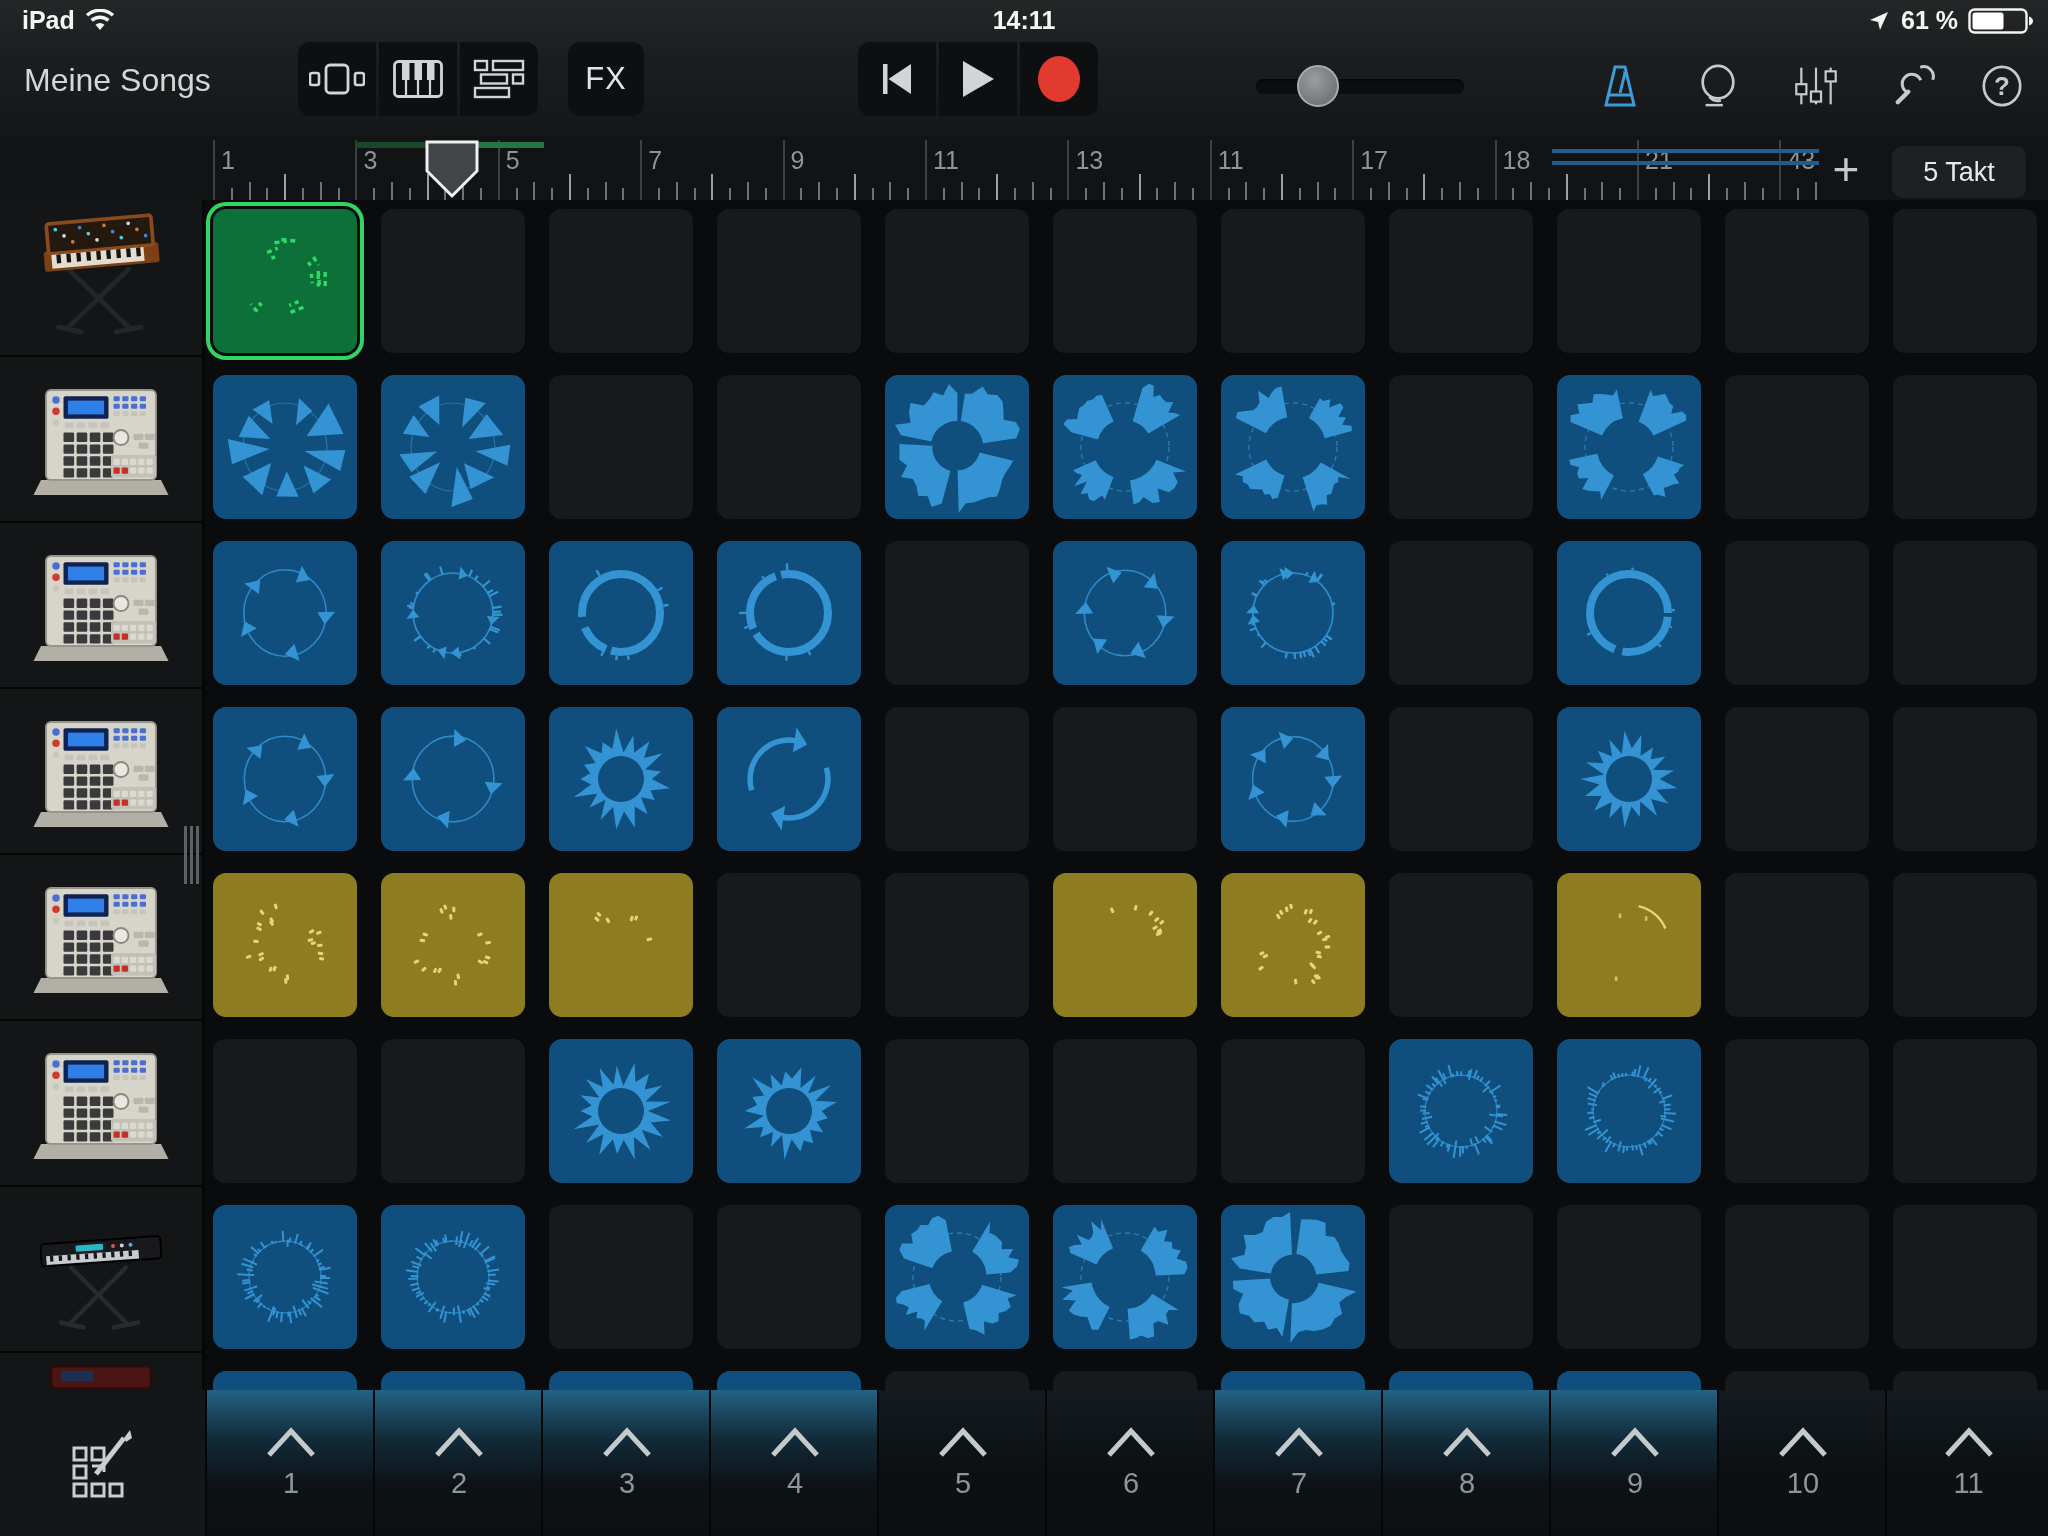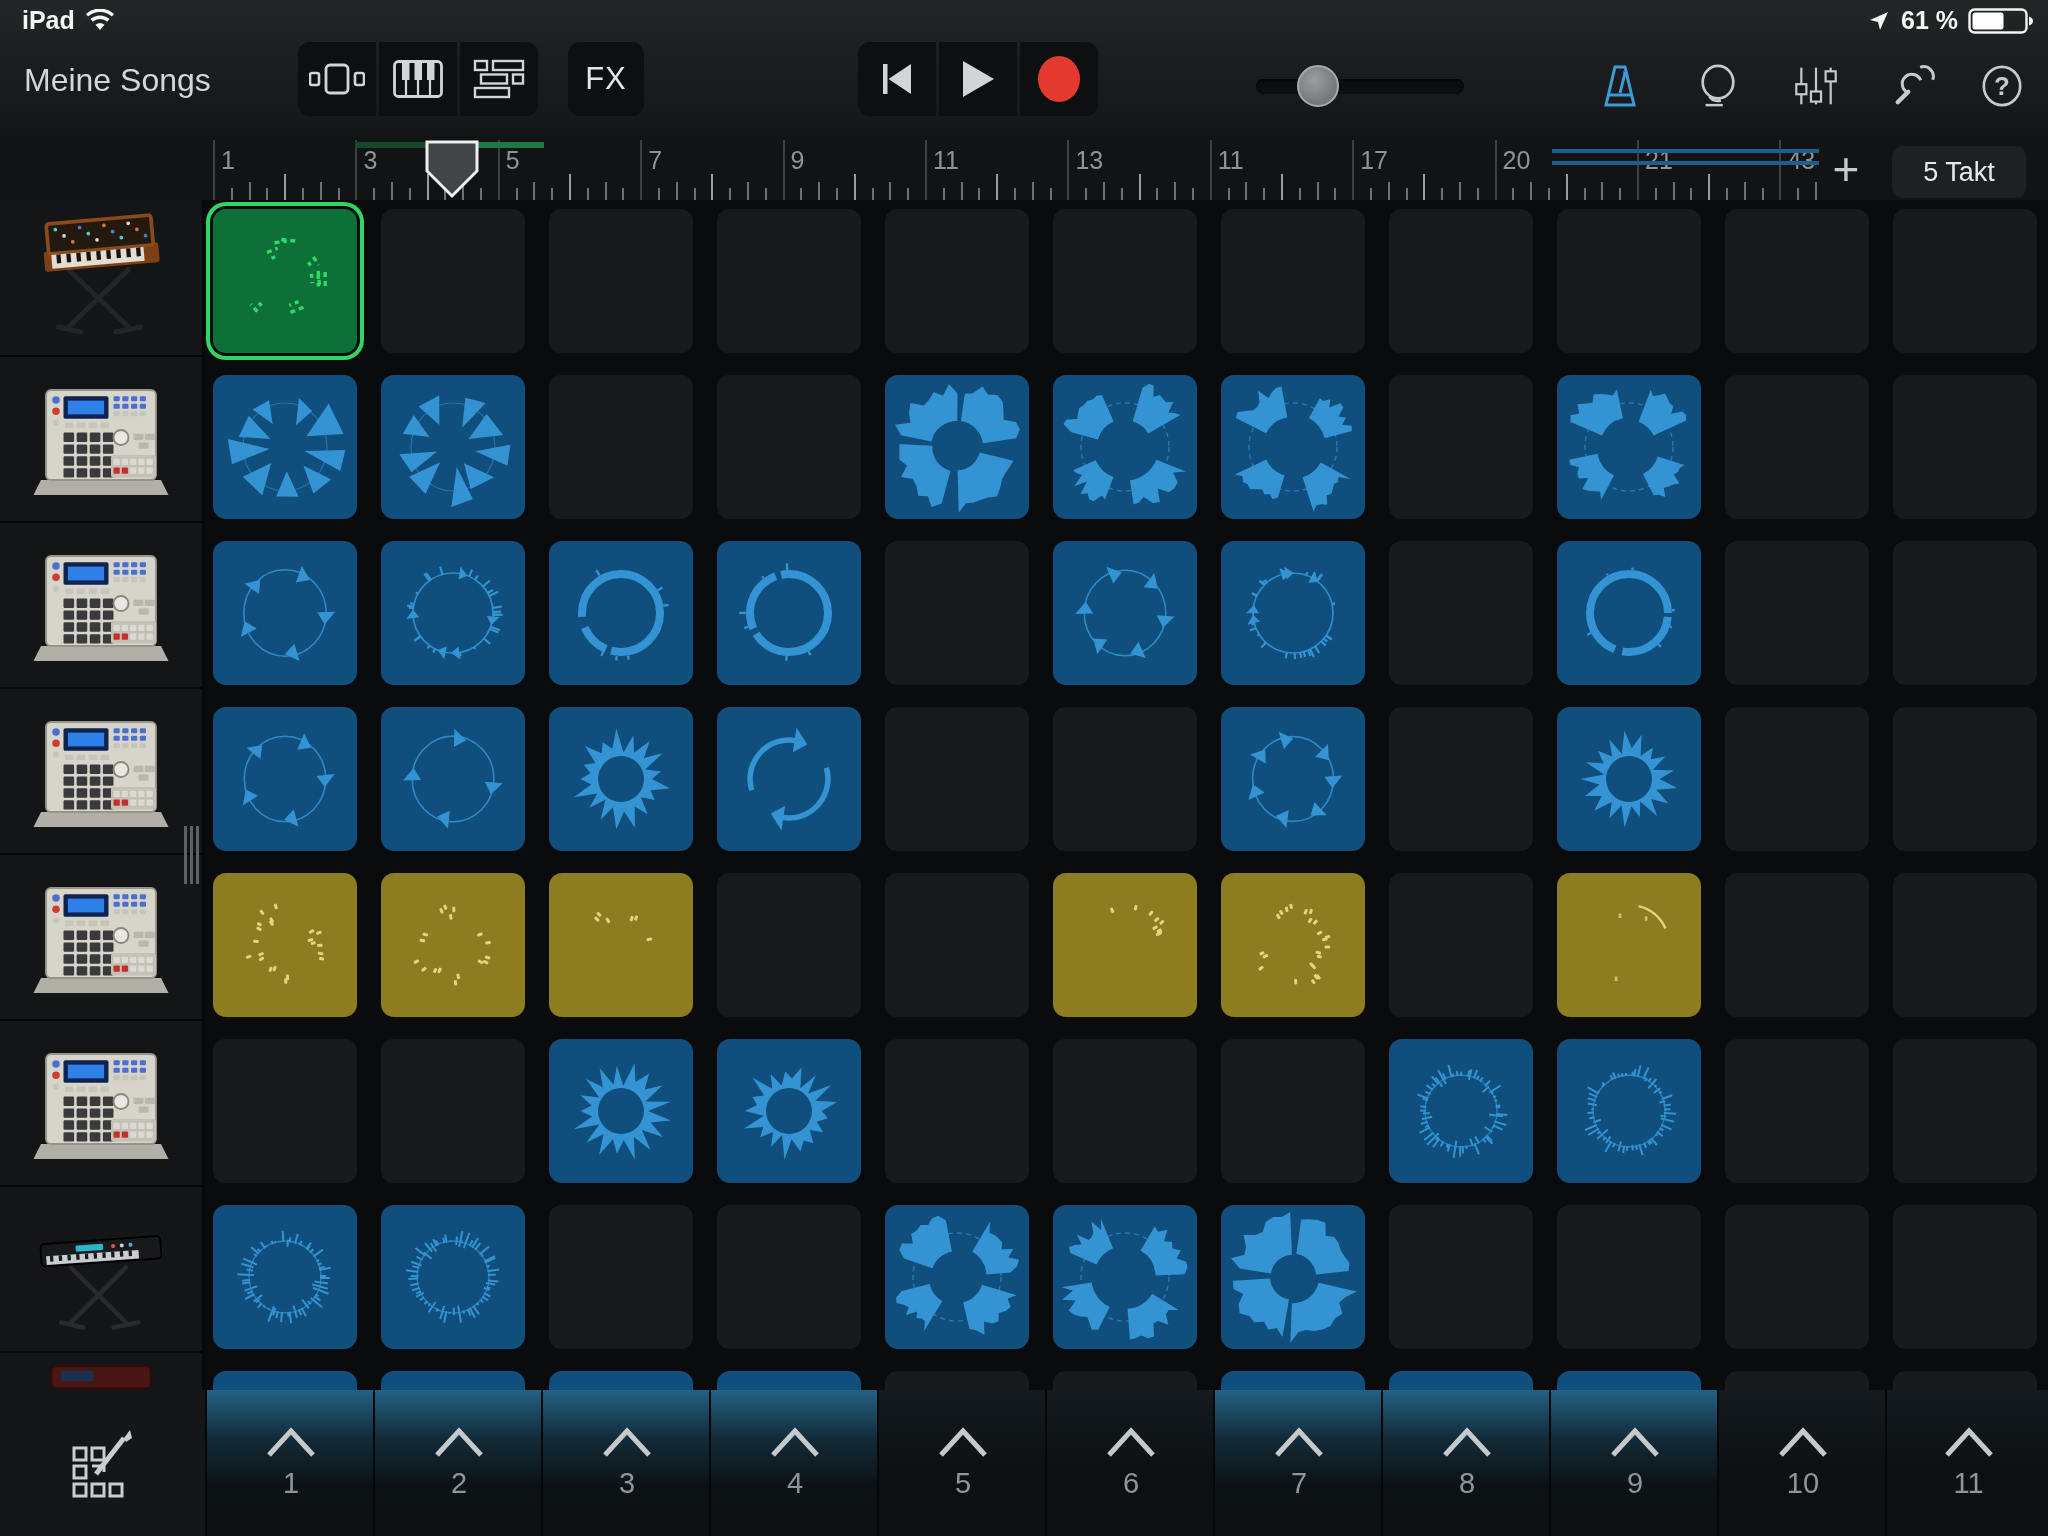--- a/index.html
+++ b/index.html
@@ -63,20 +63,21 @@
   <div id="header">
     <div id="statusbar">
       <div class="sb-left">
         <span>iPad</span>
         <svg width="30" height="24" viewBox="0 0 30 24">
           <path d="M15 21 L10.5 15.8 A7.3 7.3 0 0 1 19.5 15.8 Z" fill="#f4f5f5"></path>
           <path d="M6.6 11.4 A12.8 12.8 0 0 1 23.4 11.4" fill="none" stroke="#f4f5f5" stroke-width="3.4"></path>
           <path d="M2 6.2 A19.6 19.6 0 0 1 28 6.2" fill="none" stroke="#f4f5f5" stroke-width="3.4"></path>
         </svg>
       </div>
+      <div class="sb-time">14:11</div>
       <div class="sb-right">
         <svg width="24" height="24" viewBox="0 0 24 24">
           <path d="M21 3 L3 11 L11 13 L13 21 Z" fill="#f4f5f5"></path>
         </svg>
         <span>61 %</span>
         <svg width="66" height="26" viewBox="0 0 66 26">
           <rect x="1.5" y="1.5" width="57" height="23" rx="5" fill="none" stroke="#f4f5f5" stroke-width="2.4"></rect>
           <rect x="4.5" y="4.5" width="31" height="17" rx="2.5" fill="#ffffff"></rect>
           <path d="M61 8.5 Q65 10 65 13 Q65 16 61 17.5 Z" fill="#f4f5f5"></path>
         </svg>
@@ -258,21 +259,21 @@
         <div class="barline" style="left:1352.2px"></div>
         <div class="barnum" style="left:1360.2px">17</div>
         <div class="tick q" style="left:1370.0px;height:12px"></div>
         <div class="tick q" style="left:1387.8px;height:18px"></div>
         <div class="tick q" style="left:1405.6px;height:12px"></div>
         <div class="tick" style="left:1423.4px;height:26px"></div>
         <div class="tick q" style="left:1441.2px;height:12px"></div>
         <div class="tick q" style="left:1459.0px;height:18px"></div>
         <div class="tick q" style="left:1476.8px;height:12px"></div>
         <div class="barline" style="left:1494.6px"></div>
-        <div class="barnum" style="left:1502.6px">20</div>
+        <div class="barnum" style="left:1502.6px">18</div>
         <div class="tick q" style="left:1512.4px;height:12px"></div>
         <div class="tick q" style="left:1530.2px;height:18px"></div>
         <div class="tick q" style="left:1548.0px;height:12px"></div>
         <div class="tick" style="left:1565.8px;height:26px"></div>
         <div class="tick q" style="left:1583.6px;height:12px"></div>
         <div class="tick q" style="left:1601.4px;height:18px"></div>
         <div class="tick q" style="left:1619.2px;height:12px"></div>
         <div class="barline" style="left:1637.0px"></div>
         <div class="barnum" style="left:1645.0px">21</div>
         <div class="tick q" style="left:1654.8px;height:12px"></div>

